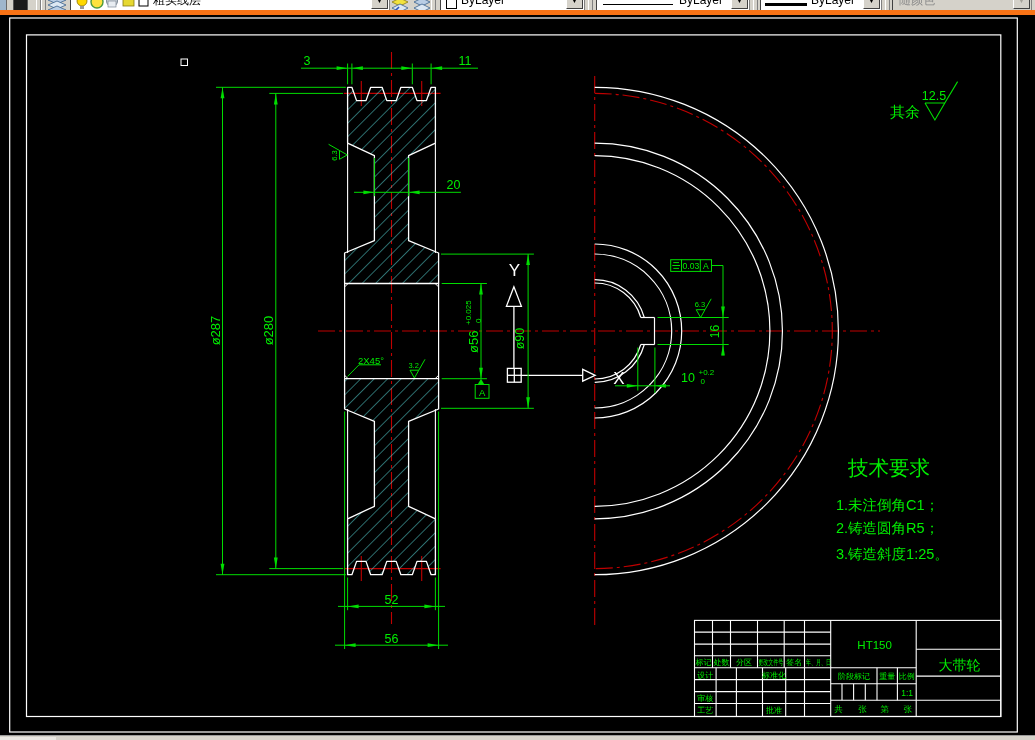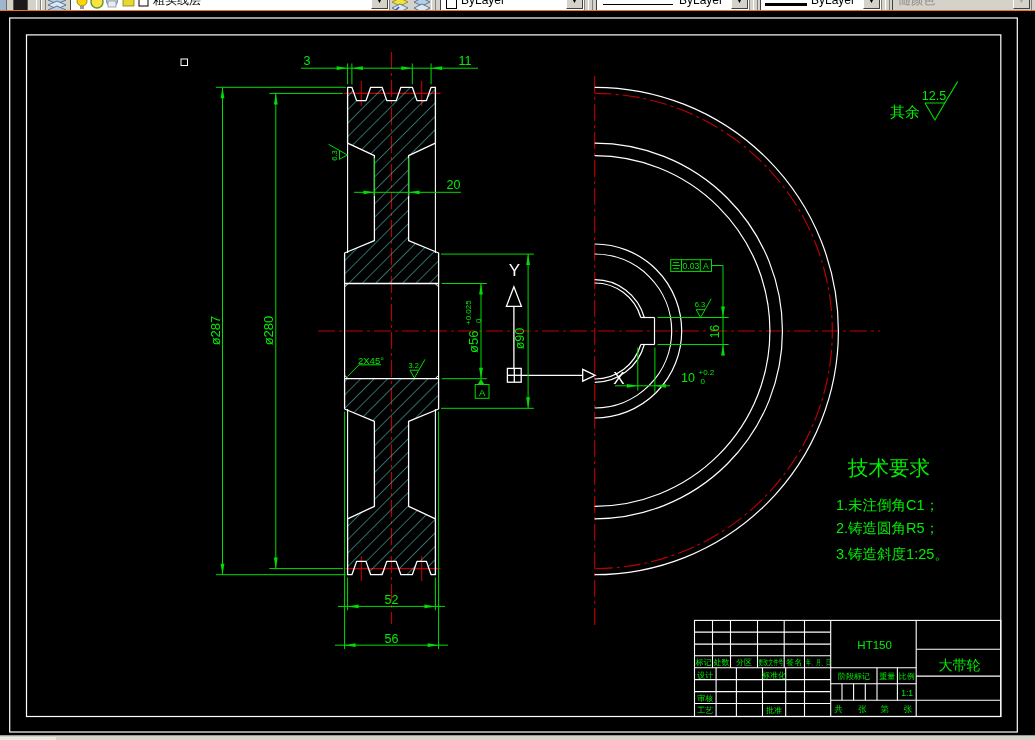--- a/index.html
+++ b/index.html
@@ -1,20 +1,20 @@
 <!DOCTYPE html>
 <html><head>
 <meta charset="utf-8">
 <style>
   html,body{margin:0;padding:0;background:#000;}
   #app{position:relative;width:1035px;height:740px;overflow:hidden;background:#000;
        font-family:"Liberation Sans",sans-serif;}
   
   #toolbar{position:absolute;left:0;top:0;width:1035px;height:10px;background:#d5d2ca;
-           border-bottom:1px solid #f97316;overflow:hidden;z-index:5;}
+           border-bottom:5px solid #f97316;overflow:hidden;z-index:5;}
   .tb-item{position:absolute;}
   .combo{position:absolute;top:-11px;height:20px;background:#fff;border:1px solid #808080;
          border-top-color:#404040;border-left-color:#404040;display:flex;align-items:center;}
   .combo.disabled{background:#d5d2ca;color:#8a8a8a;}
   .combo .ctext{font-size:12px;color:#000;white-space:nowrap;line-height:20px;}
   .combo.disabled .ctext{color:#8a8a8a;}
   .drop{position:absolute;right:1px;top:1px;bottom:1px;width:15px;background:#d5d2ca;
         border:1px solid #fff;border-right-color:#404040;border-bottom-color:#404040;
         display:flex;align-items:center;justify-content:center;font-size:8px;color:#000;}
   .combo.disabled .drop{color:#a5a29a;}

